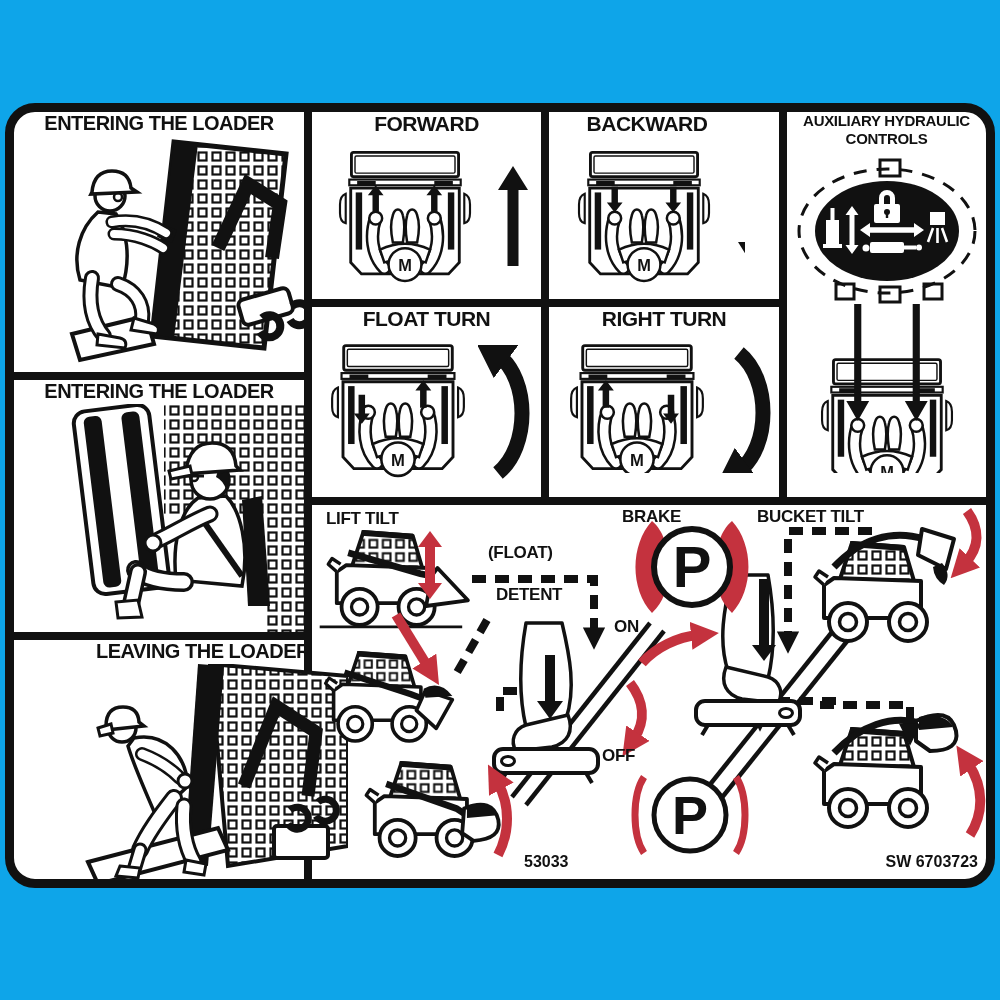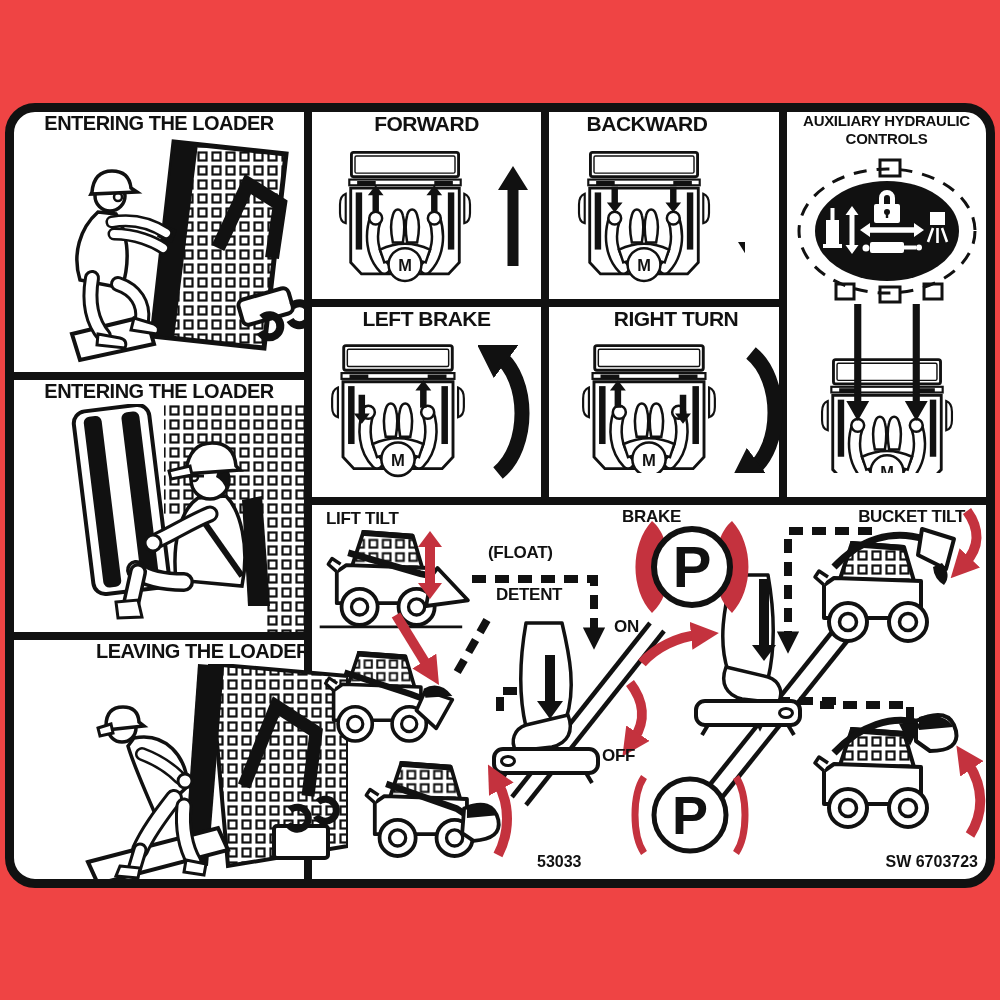--- a/index.html
+++ b/index.html
@@ -1,16 +1,16 @@
 <!DOCTYPE html>
 <html><head>
 <meta charset="utf-8">
 <style>
   html,body{margin:0;padding:0;background:#fff;}
-  .stage{position:relative;width:1000px;height:1000px;background:#ef4444;overflow:hidden;
+  .stage{position:relative;width:1000px;height:1000px;background:#0ea5e9;overflow:hidden;
          font-family:"Liberation Sans",sans-serif;color:#111;}
   .abs{position:absolute;}
   .decal{position:absolute;left:5px;top:103px;width:972px;height:767px;
          border:9px solid #111;border-radius:30px;background:#fff;}
   .panel{position:absolute;overflow:hidden;}
   .div{position:absolute;background:#111;}
   .ltitle{position:absolute;left:0;right:0;top:2;text-align:center;
           font-weight:bold;font-size:20px;letter-spacing:-0.5px;white-space:nowrap;}
   .ctitle{position:absolute;left:0;right:0;top:6;text-align:center;
           font-weight:bold;font-size:21px;letter-spacing:-0.5px;white-space:nowrap;}
@@ -210,21 +210,21 @@
       <text x="105" y="172" text-anchor="middle" font-family="Liberation Sans, sans-serif" font-weight="bold" font-size="23" fill="#111111">M</text>
             <path d="M59.5 54 L59.5 76 L53 76 L64 90 L75 76 L68.5 76 L68.5 54 Z" fill="#111111"></path>
             <path d="M141.5 54 L141.5 76 L135 76 L146 90 L157 76 L150.5 76 L150.5 54 Z" fill="#111111"></path>
           </g>
         </svg>
       <svg id="ar-backward" class="abs" style="left:186px;top:48px;" width="36" height="112" viewBox="0 0 36 112">
           <path d="M12.5 6 L12.5 82 L3 82 L18 106 L33 82 L23.5 82 L23.5 6 Z" fill="#111111"></path>
         </svg>
     </div>
     <div class="panel" style="left:298px;top:195px;width:229px;height:190px;">
-      <div class="ctitle">LEFT BRAKE</div>
+      <div class="ctitle">FLOAT TURN</div>
       <svg id="oh-left" class="abs" style="left:10px;top:34px;" width="152" height="138" viewBox="0 0 210 190">
           <g>
       <g fill="#fff" stroke="#111111">
         <rect x="30" y="6" width="150" height="34" rx="3" stroke-width="4"></rect>
         <rect x="35" y="11" width="140" height="24" rx="2" stroke-width="2"></rect>
         <rect x="27" y="44" width="156" height="8" stroke-width="3"></rect>
         <path d="M22 64 q-8 3 -8 15 v12 q0 12 8 14 Z" stroke-width="3"></path>
         <path d="M188 64 q8 3 8 15 v12 q0 12 -8 14 Z" stroke-width="3"></path>
         <path d="M29 56 L181 56 L181 160 L166 176 L44 176 L29 160 Z" stroke-width="4"></path>
       </g>
@@ -246,21 +246,21 @@
       </g>
       <text x="105" y="172" text-anchor="middle" font-family="Liberation Sans, sans-serif" font-weight="bold" font-size="23" fill="#111111">M</text>
             <path d="M50.5 74 L50.5 100 L44 100 L55 114 L66 100 L59.5 100 L59.5 74 Z" fill="#111111"></path>
             <path d="M135.5 92 L135.5 68 L129 68 L140 54 L151 68 L144.5 68 L144.5 92 Z" fill="#111111"></path>
           </g>
         </svg>
       <svg id="ar-left" class="abs" style="left:166px;top:38px;" width="56" height="136" viewBox="0 0 56 136">
           <path d="M20 128 C52 102 52 34 20 10" stroke="#111111" stroke-width="15" fill="none" marker-end="url(#mk-b)"></path>
         </svg>
     </div>
-    <div class="panel" style="left:535px;top:195px;width:230px;height:166px;margin-left:12px;">
+    <div class="panel" style="left:535px;top:195px;width:230px;height:166px;">
       <div class="ctitle">RIGHT TURN</div>
       <svg id="oh-right" class="abs" style="left:12px;top:34px;" width="152" height="138" viewBox="0 0 210 190">
           <g>
       <g fill="#fff" stroke="#111111">
         <rect x="30" y="6" width="150" height="34" rx="3" stroke-width="4"></rect>
         <rect x="35" y="11" width="140" height="24" rx="2" stroke-width="2"></rect>
         <rect x="27" y="44" width="156" height="8" stroke-width="3"></rect>
         <path d="M22 64 q-8 3 -8 15 v12 q0 12 8 14 Z" stroke-width="3"></path>
         <path d="M188 64 q8 3 8 15 v12 q0 12 -8 14 Z" stroke-width="3"></path>
         <path d="M29 56 L181 56 L181 160 L166 176 L44 176 L29 160 Z" stroke-width="4"></path>
@@ -509,21 +509,21 @@
       <path d="M332 272 C320 290 320 330 332 348" stroke="#c4323e" stroke-width="7" fill="none"></path>
       <path d="M424 272 C436 290 436 330 424 348" stroke="#c4323e" stroke-width="7" fill="none"></path>
       <circle cx="378" cy="310" r="36" fill="#fff" stroke="#111111" stroke-width="5"></circle>
       <text x="378" y="329" text-anchor="middle" font-family="Liberation Sans, sans-serif" font-weight="bold" font-size="54" fill="#111111">P</text>
     </g>
         </svg>
       <div class="blabel" style="left:14px;top:4px;">LIFT TILT</div>
       <div class="blabel" style="left:176px;top:38px;">(FLOAT)</div>
       <div class="blabel" style="left:184px;top:80px;">DETENT</div>
       <div class="blabel" style="left:310px;top:2px;width:140px;text-align:left;">BRAKE</div>
-      <div class="blabel" style="left:473px;top:2px;width:180px;text-align:right;">BUCKET TILT</div>
+      <div class="blabel" style="left:445px;top:2px;width:180px;text-align:left;">BUCKET TILT</div>
       <div class="blabel" style="left:302px;top:112px;">ON</div>
       <div class="blabel" style="left:290px;top:241px;">OFF</div>
-      <div class="bsmall" style="left:212px;top:348px;margin-left:13px;">53033</div>
+      <div class="bsmall" style="left:212px;top:348px;">53033</div>
       <div class="bsmall" style="right:8px;top:348px;">SW 6703723</div>
     </div>
 
   </div>
 </div>
 
 </body></html>

